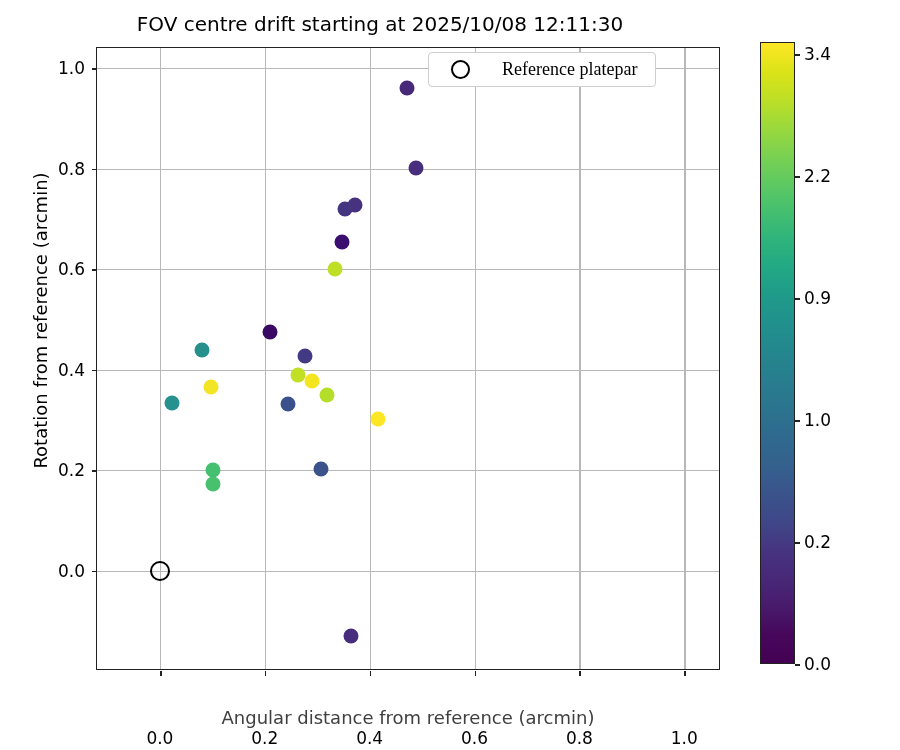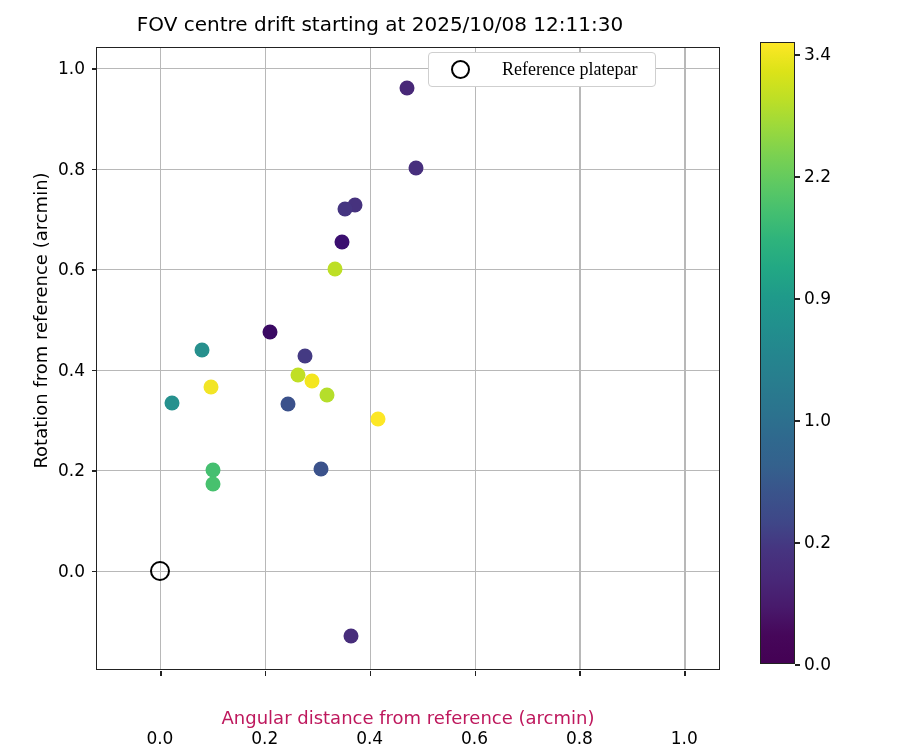--- a/index.html
+++ b/index.html
@@ -40,21 +40,21 @@
   
   .tick-x{position:absolute;width:1.6px;height:5px;background:#222;top:623px;}
   .tick-y{position:absolute;height:1.6px;width:5px;background:#222;left:-5px;}
   .ticklabel{position:absolute;font-size:17px;color:#000;}
   .ticklabel.x{transform:translateX(-50%);top:680px;}
   .ticklabel.y{transform:translateY(-50%);text-align:right;}
 
   
   #xlabel{
     position:absolute;left:96px;top:707px;width:624px;text-align:center;
-    font-size:18px;color:#be185d;
+    font-size:18px;color:#404040;
   }
   #ylabel{
     position:absolute;left:-260px;top:310px;width:600px;text-align:center;
     font-size:18px;color:#000;transform:rotate(-90deg);
     transform-origin:center center;
   }
 
   
   #legend{
     position:absolute;left:428px;top:52px;

